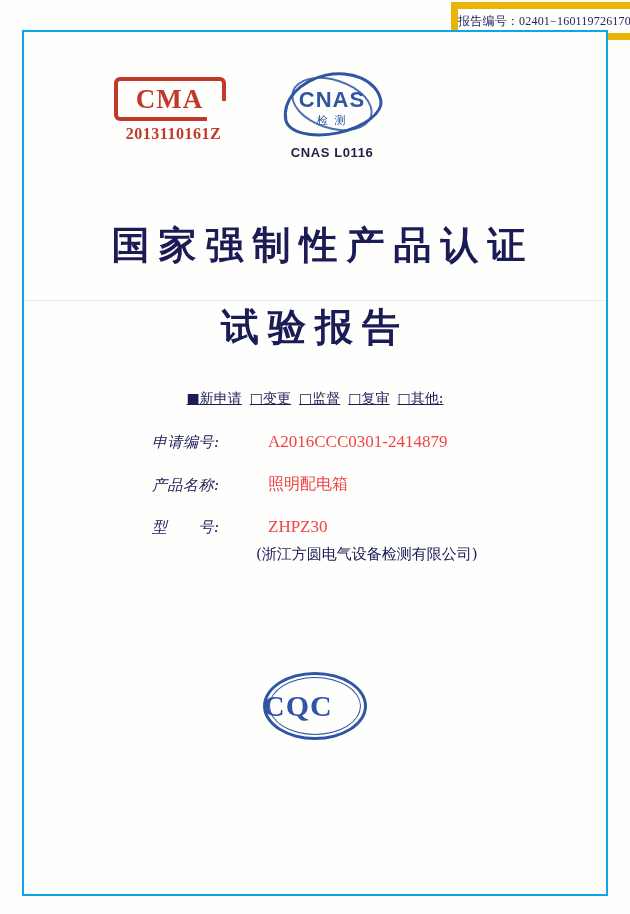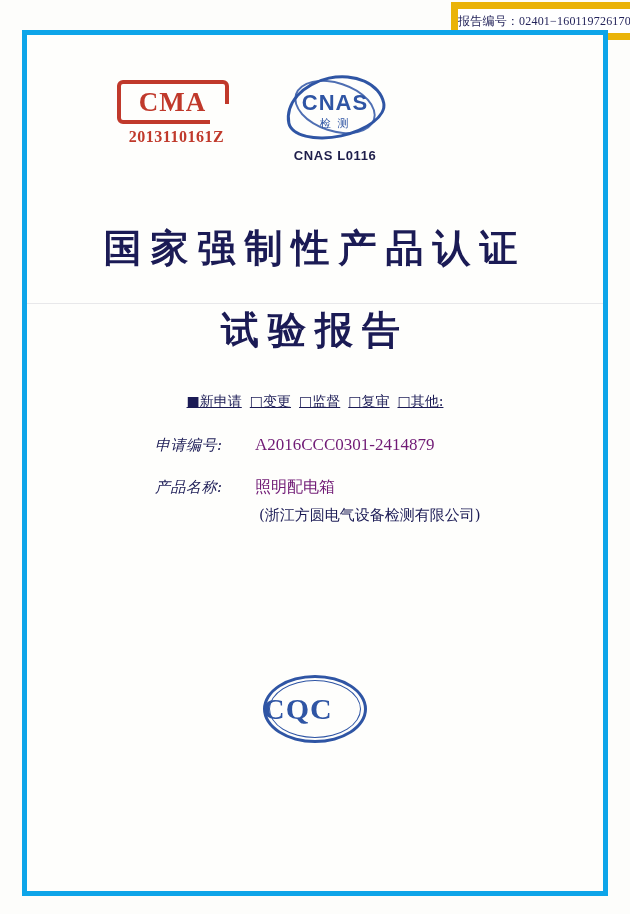--- a/index.html
+++ b/index.html
@@ -45,21 +45,21 @@
     white-space: nowrap;
   }
 
   
   .frame {
     position: absolute;
     left: 22px;
     top: 30px;
     width: 586px;
     height: 866px;
-    border: 5px solid #0ea5e9;
+    border: 2px solid #0ea5e9;
     background: #fefefc;
     box-sizing: border-box;
   }
 
   
   .crease {
     position: absolute;
     left: 0;
     width: 100%;
     height: 1px;
@@ -188,21 +188,21 @@
     font-family: "Liberation Sans", sans-serif;
     font-size: 13px;
     font-weight: bold;
     color: #1e1e4a;
     letter-spacing: 0.6px;
   }
 
   
   .title-main {
     position: absolute;
-    left: 0;
+    left: 8px;
     top: 188px;
     width: 100%;
     text-align: center;
     font-size: 38px;
     font-weight: bold;
     letter-spacing: 9px;
     color: #1b1b55;
     font-family: "DejaVu Serif", serif;
   }
   .title-sub {
@@ -237,38 +237,39 @@
 
   
   .fields {
     position: absolute;
     left: 0;
     top: 400px;
     width: 100%;
   }
   .field-row {
     display: flex;
-    align-items: center;
+    align-items: flex-end;
     margin-bottom: 22px;
     padding-left: 128px;
+    gap: 8px;
   }
   .field-label {
     font-family: "DejaVu Serif", serif;
     font-size: 15px;
     color: #1b1b55;
     font-style: italic;
     white-space: nowrap;
     width: 96px;
     letter-spacing: 0.5px;
   }
   .field-value {
     font-family: "DejaVu Serif", serif;
     font-size: 16px;
-    color: #701a75;
-    margin-left: 4px;
+    color: #ef4444;
+    margin-left: 12px;
     white-space: nowrap;
   }
   .field-value.num {
     font-family: "Liberation Serif", serif;
     font-size: 17px;
   }
   .field-sub {
     padding-left: 232px;
     font-family: "DejaVu Serif", serif;
     font-size: 15px;
@@ -363,20 +364,24 @@
       <div class="field-row">
         <span class="field-label">申请编号:</span>
         <span class="field-value num">A2016CCC0301-2414879</span>
       </div>
 
       <div class="field-row">
         <span class="field-label">产品名称:</span>
         <span class="field-value">照明配电箱</span>
       </div>
 
+      <div class="field-row">
+        <span class="field-label">型　　号:</span>
+        <span class="field-value num">ZHPZ30</span>
+      </div>
 
 
       <div class="field-sub">(浙江方圆电气设备检测有限公司)</div>
 
     </div>
 
     <div class="cqc">
       <div class="cqc-oval"></div>
       <div class="cqc-oval2"></div>
       <div class="cqc-text">CQC</div>

